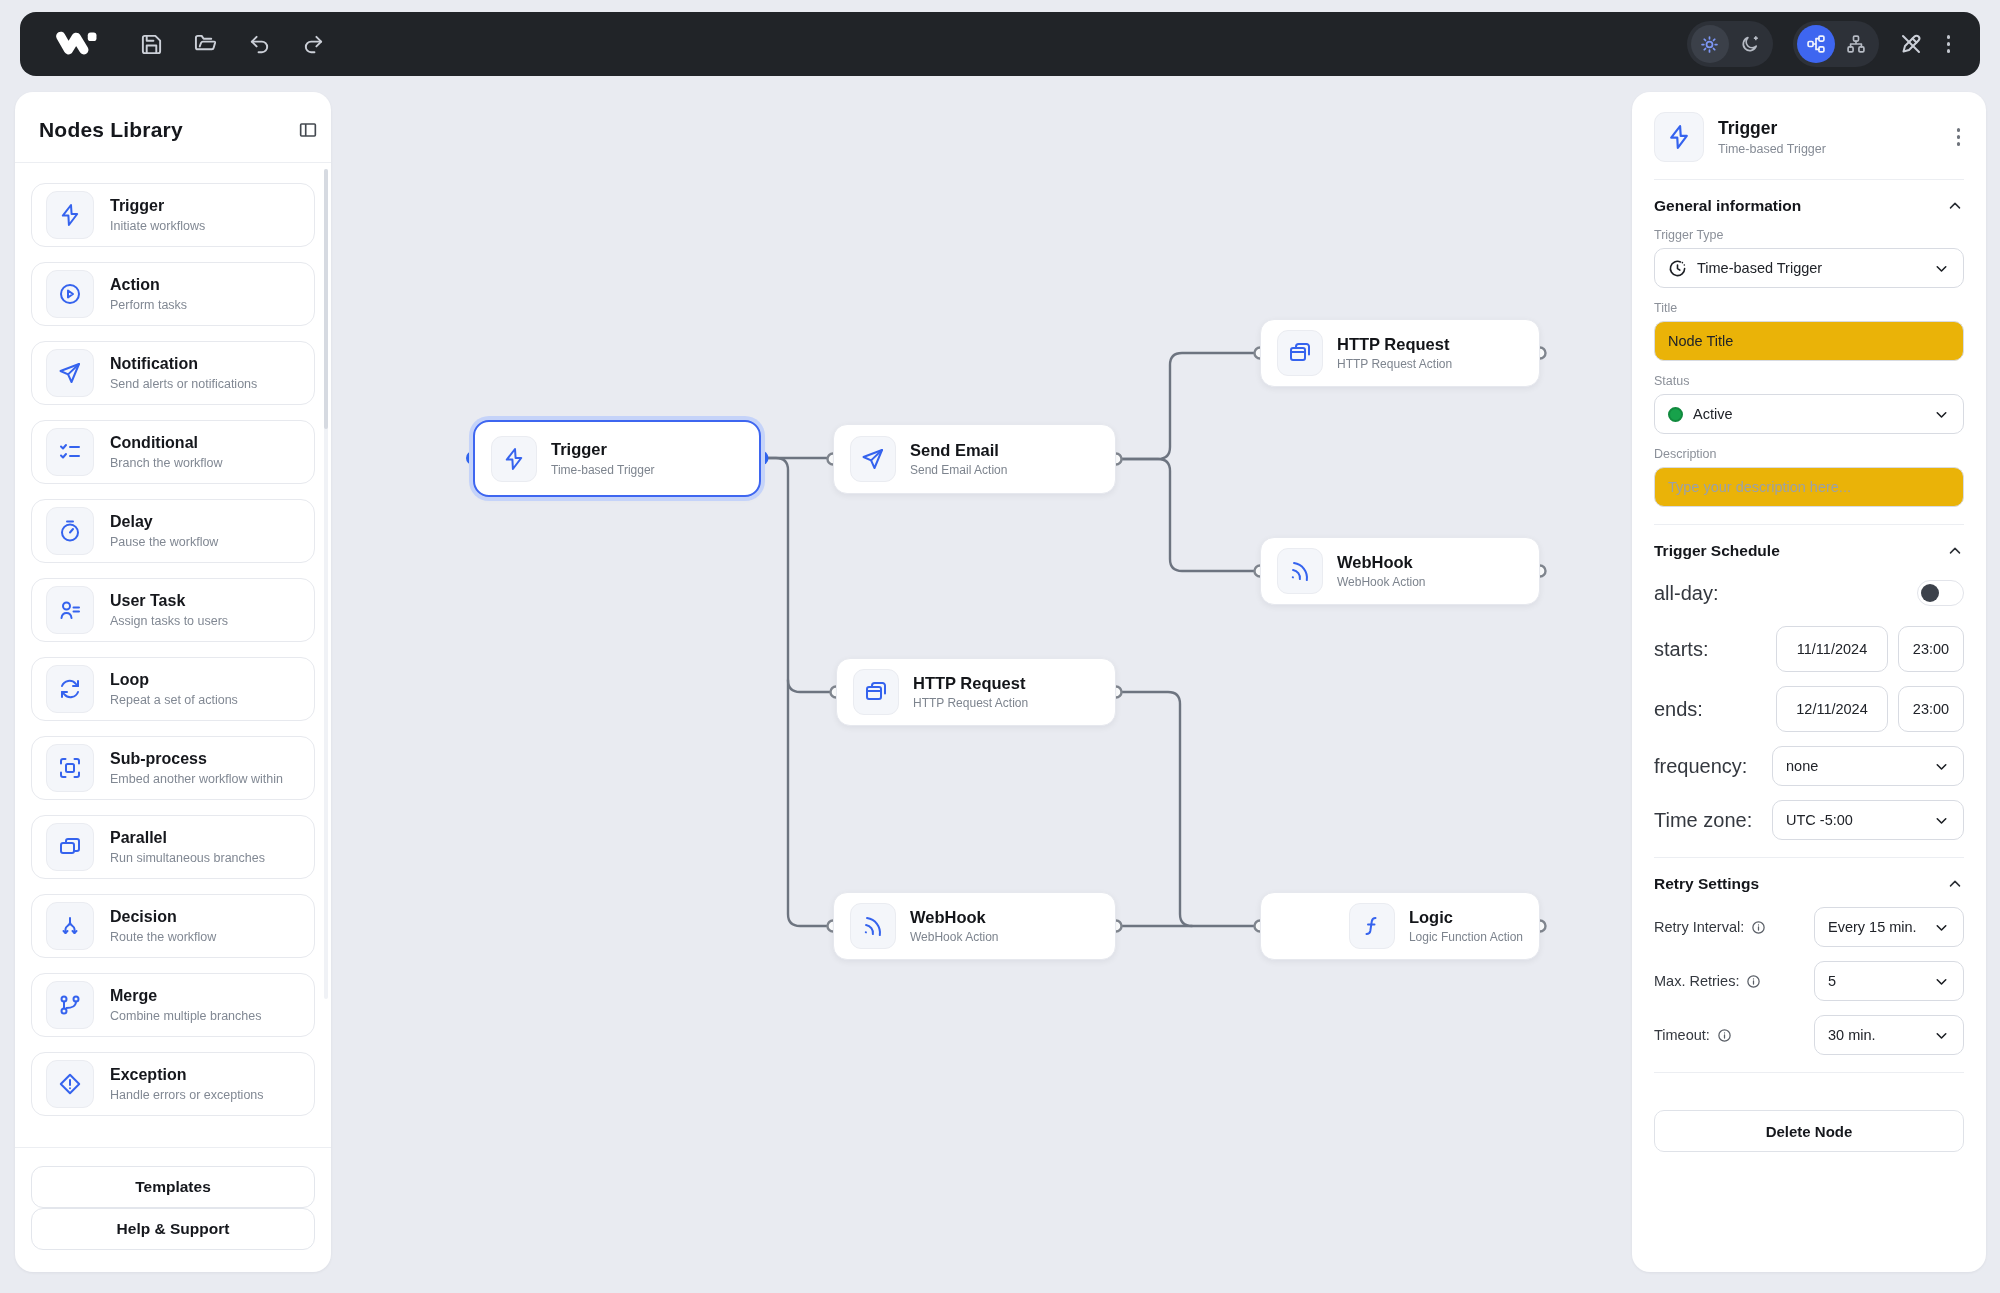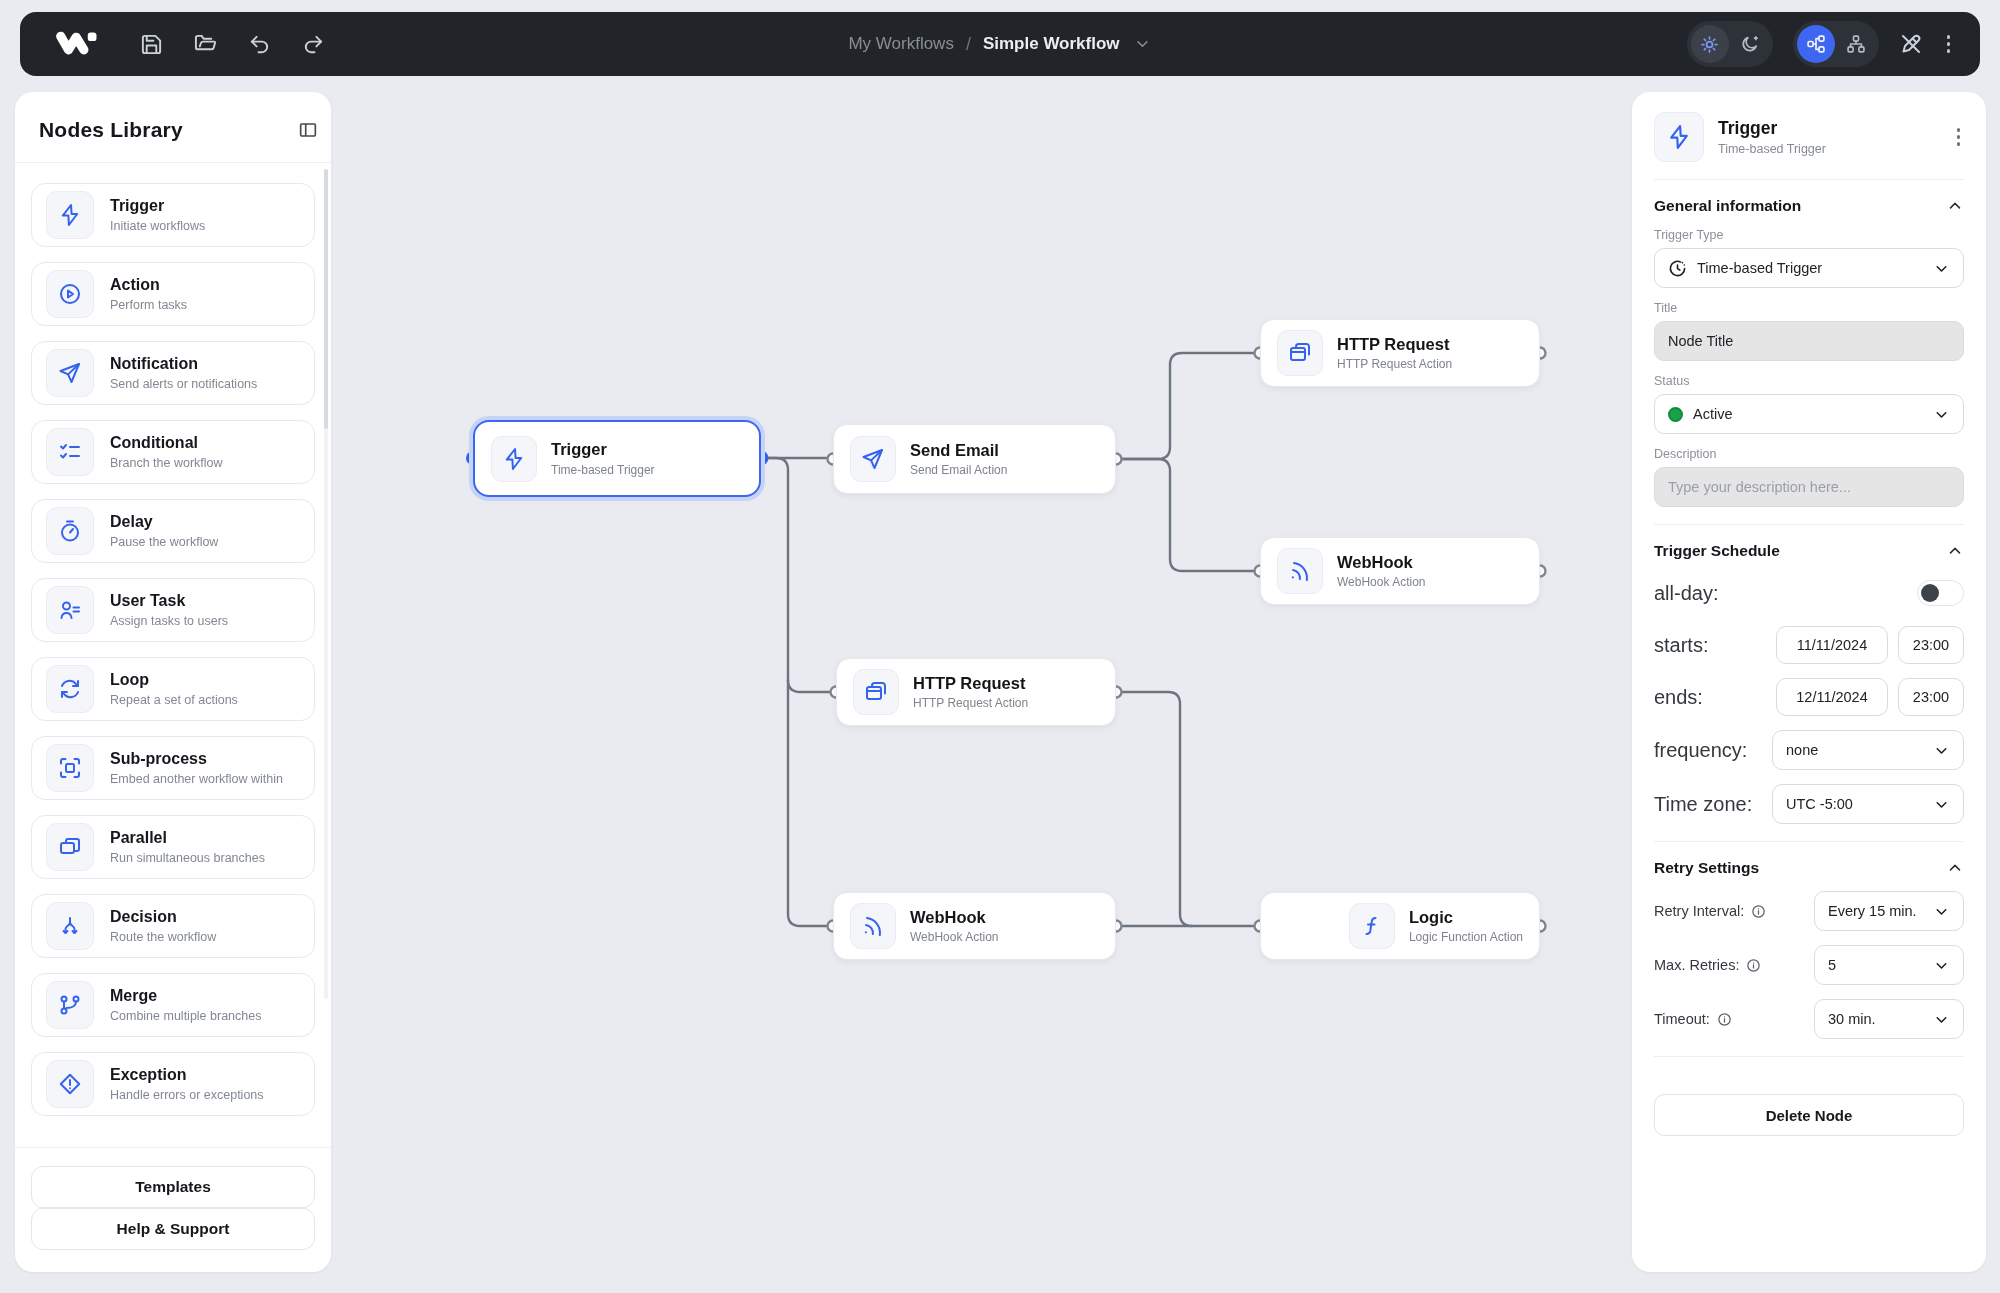--- a/index.html
+++ b/index.html
@@ -95,29 +95,29 @@
   .rp-section-title{font-size:15.5px;font-weight:700;color:#14161b;}
   .rp-chevron{color:#2b2f35;cursor:pointer;}
   .rp-label{font-size:12.5px;color:#8b9099;margin:13px 0 6px 0;}
   .rp-select{
     height:40px;border:1.5px solid #d8dbe2;border-radius:10px;display:flex;align-items:center;
     gap:10px;padding:0 13px;font-size:14.5px;color:#202329;cursor:pointer;background:#fff;box-sizing:border-box;
   }
   .rp-select .chev{margin-left:auto;color:#1b1e23;}
   .rp-input{
     width:100%;height:40px;border:1.5px solid #d8dbe2;border-radius:10px;padding:0 13px;
-    font-size:14.5px;color:#202329;font-family:inherit;box-sizing:border-box;background:#e5e5e5;
+    font-size:14.5px;color:#202329;font-family:inherit;box-sizing:border-box;background:#eab308;
   }
   .rp-input::placeholder{color:#9aa0a9;}
   .green-dot{width:15px;height:15px;border-radius:50%;background:#17a24b;border:2px solid #118a3e;box-sizing:border-box;}
   .sched-row{display:flex;align-items:center;margin-top:14px;min-height:38px;}
   .sched-label{font-size:20px;color:#34383f;}
   .sched-controls{margin-left:auto;display:flex;gap:10px;align-items:center;}
   .chip{
-    height:38px;border:1.5px solid #d8dbe2;border-radius:10px;display:flex;align-items:center;justify-content:center;
+    height:46px;border:1.5px solid #d8dbe2;border-radius:10px;display:flex;align-items:center;justify-content:center;
     font-size:14.5px;color:#202329;box-sizing:border-box;background:#fff;cursor:pointer;
   }
   .chip-date{width:112px;}
   .chip-time{width:66px;}
   .sel-wide{width:192px;}
   .sel-retry{width:150px;}
   .toggle{width:47px;height:26px;border:1.5px solid #e2e4ea;border-radius:999px;background:#fff;position:relative;cursor:pointer;box-sizing:border-box;}
   .toggle .knob{position:absolute;left:3px;top:2.5px;width:18px;height:18px;border-radius:50%;background:#3d424b;}
   .retry-label{display:flex;align-items:center;gap:7px;font-size:14.5px;color:#34383f;}
   .info-ic{color:#595e66;cursor:pointer;}
@@ -282,30 +282,20 @@
         </svg>
     </button>
     <button class="nav-iconbtn">
       <svg class="ic" width="23" height="23" viewBox="0 0 24 24" fill="none" stroke="currentColor" stroke-width="2" stroke-linecap="round" stroke-linejoin="round">
           <path d="m15 14 5-5-5-5"></path>
           <path d="M20 9H9.5a5.5 5.5 0 0 0 0 11H13"></path>
         </svg>
     </button>
   </div>
 
-  <div class="nav-center">
-    <span class="crumb-parent">My Workflows</span>
-    <span class="crumb-sep">/</span>
-    <span class="crumb-current">Simple Workflow</span>
-    <span class="crumb-chevron">
-      <svg class="ic" width="18" height="18" viewBox="0 0 24 24" fill="none" stroke="currentColor" stroke-width="2" stroke-linecap="round" stroke-linejoin="round">
-          <polyline points="6 9 12 15 18 9"></polyline>
-        </svg>
-    </span>
-  </div>
 
   <div class="nav-right">
     <div class="pill">
       <span class="pill-circle theme-active">
         <svg class="ic" width="21" height="21" viewBox="0 0 24 24" fill="none" stroke="currentColor" stroke-width="2" stroke-linecap="round">
             <circle cx="12" cy="12" r="3.4"></circle>
             <path d="M12 3.5v2M12 18.5v2M3.5 12h2M18.5 12h2M6 6l1.4 1.4M16.6 16.6 18 18M6 18l1.4-1.4M16.6 7.4 18 6"></path>
           </svg>
       </span>
       <span class="pill-circle">

